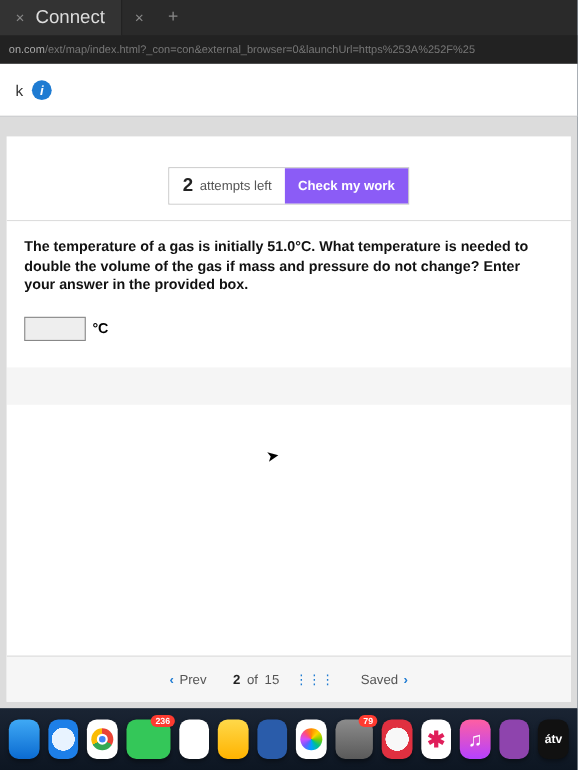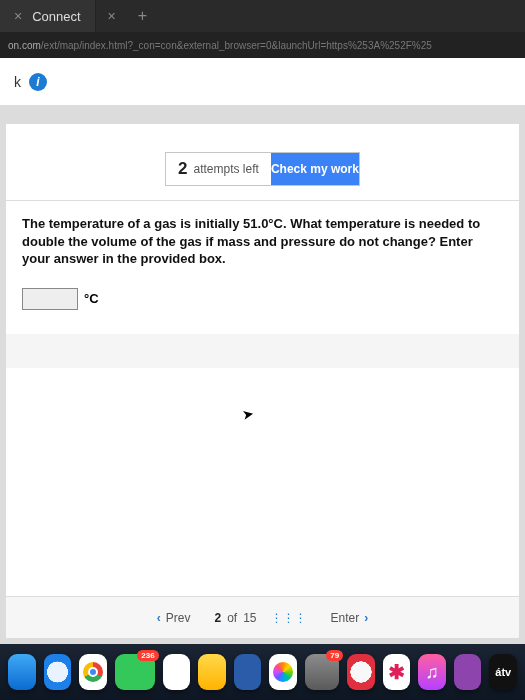--- a/index.html
+++ b/index.html
@@ -3,40 +3,40 @@
 <meta charset="utf-8">
 <style>
   * { margin: 0; padding: 0; box-sizing: border-box; }
   html, body { width: 525px; height: 700px; overflow: hidden; font-family: Arial, Helvetica, sans-serif; }
   body { background: #1a2a3a; }
 
   .browser-chrome { background: #2a2a2a; color: #bbb; }
   .tab-row { display: flex; align-items: center; height: 32px; }
   .tab { display: flex; align-items: center; gap: 10px; padding: 0 14px; height: 100%; background: #333; border-right: 1px solid #222; }
   .tab .close { color: #888; font-size: 14px; }
-  .tab-title { font-size: 13px; color: #ddd; }
+  .tab-title { font-size: 17px; color: #ddd; }
   .tab-right-close { padding: 0 12px; color: #888; font-size: 14px; }
   .tab-add { padding: 0 10px; color: #888; font-size: 16px; }
   .url-row { height: 26px; display: flex; align-items: center; padding: 0 8px; font-size: 10px; color: #777; background: #222; overflow: hidden; white-space: nowrap; }
   .url-domain { color: #aaa; }
 
   .app-header { background: #fff; height: 48px; display: flex; align-items: center; justify-content: space-between; padding: 0 14px; border-bottom: 1px solid #ddd; }
   .app-header-left { display: flex; align-items: center; gap: 8px; }
   .k-label { font-size: 14px; color: #333; }
   .info-circle { width: 18px; height: 18px; border-radius: 50%; background: #1e7bd2; color: #fff; display: flex; align-items: center; justify-content: center; font-size: 12px; font-weight: bold; font-style: italic; }
   .saved-pill { background: #e9e9e9; color: #555; font-size: 12px; padding: 4px 16px; border-radius: 12px; border: 1px solid #ccc; }
 
   .workspace { background: #dcdcdc; height: calc(700px - 32px - 26px - 48px - 56px); padding: 18px 6px 6px 6px; display: flex; flex-direction: column; }
   .paper { background: #fff; flex: 1; position: relative; overflow: hidden; }
 
   .attempts-bar { display: flex; justify-content: center; padding-top: 28px; padding-bottom: 14px; border-bottom: 1px solid #ddd; }
   .attempts-group { display: flex; align-items: stretch; border: 1px solid #c6c6c6; }
   .attempts-left { display: flex; align-items: center; gap: 6px; padding: 6px 12px; background: #fff; font-size: 12px; color: #555; }
   .attempts-num { font-size: 17px; font-weight: bold; color: #222; }
-  .check-work { background: #3b82f6; color: #fff; border: none; padding: 6px 0; font-size: 12px; font-weight: bold; cursor: pointer; }
+  .check-work { background: #8b5cf6; color: #fff; border: none; padding: 6px 12px; font-size: 12px; font-weight: bold; cursor: pointer; }
 
   .question { padding: 14px 16px; font-size: 13px; font-weight: bold; color: #111; line-height: 1.35; }
   .answer-row { padding: 6px 16px 14px 16px; display: flex; align-items: center; gap: 6px; }
   .answer-input { width: 56px; height: 22px; border: 1px solid #888; background: #eee; font-size: 12px; padding: 0 4px; }
   .unit { font-size: 13px; font-weight: bold; }
 
   .shade-band { position: absolute; left: 0; right: 0; top: 210px; height: 34px; background: rgba(0,0,0,0.04); }
 
   .cursor-glyph { position: absolute; left: 236px; top: 282px; font-size: 14px; color: #000; transform: rotate(-10deg); pointer-events: none; }
 
@@ -122,21 +122,21 @@
         <span class="arrow">‹</span>
         <span>Prev</span>
       </div>
       <div class="pager-count">
         <span class="curr">2</span>
         <span>of</span>
         <span>15</span>
       </div>
       <span class="grid-icon">⋮⋮⋮</span>
       <div class="pager-btn">
-        <span>Enter</span>
+        <span>Saved</span>
         <span class="arrow">›</span>
       </div>
     </div>
 
   </div>
 </div>
 
 <div class="dock">
   <div class="dock-icon di-finder"></div>
   <div class="dock-icon di-safari"></div>

